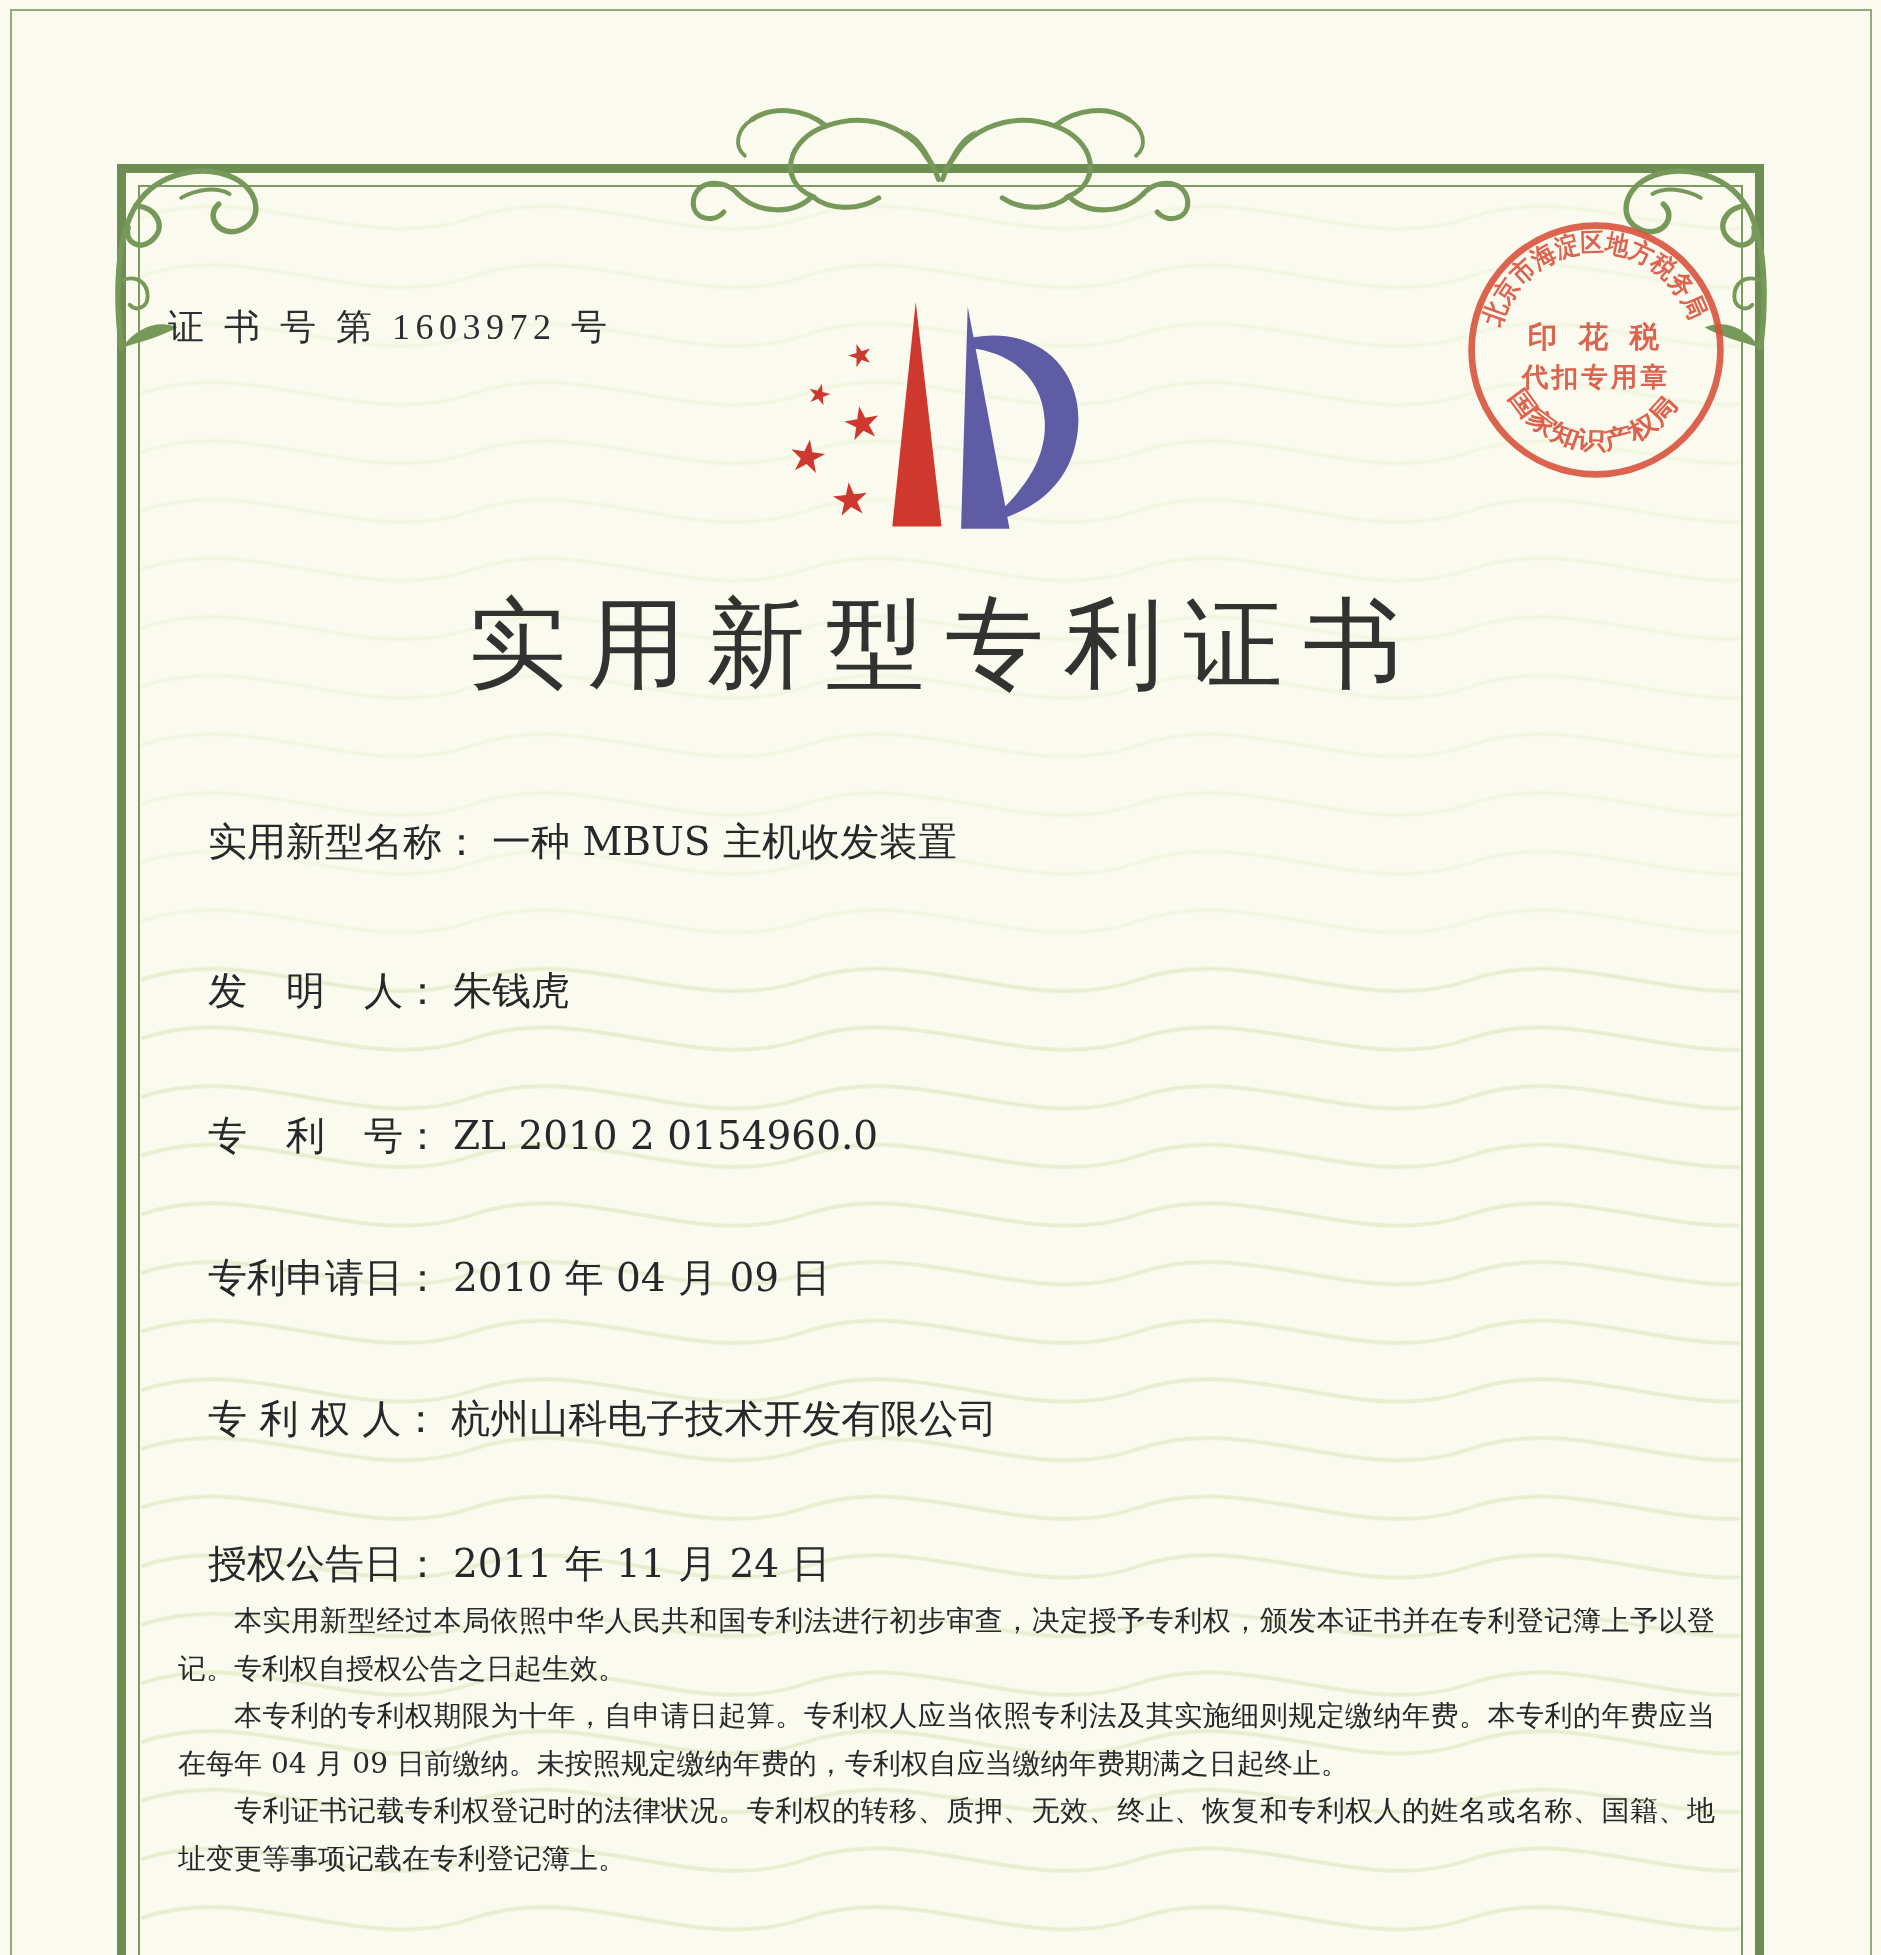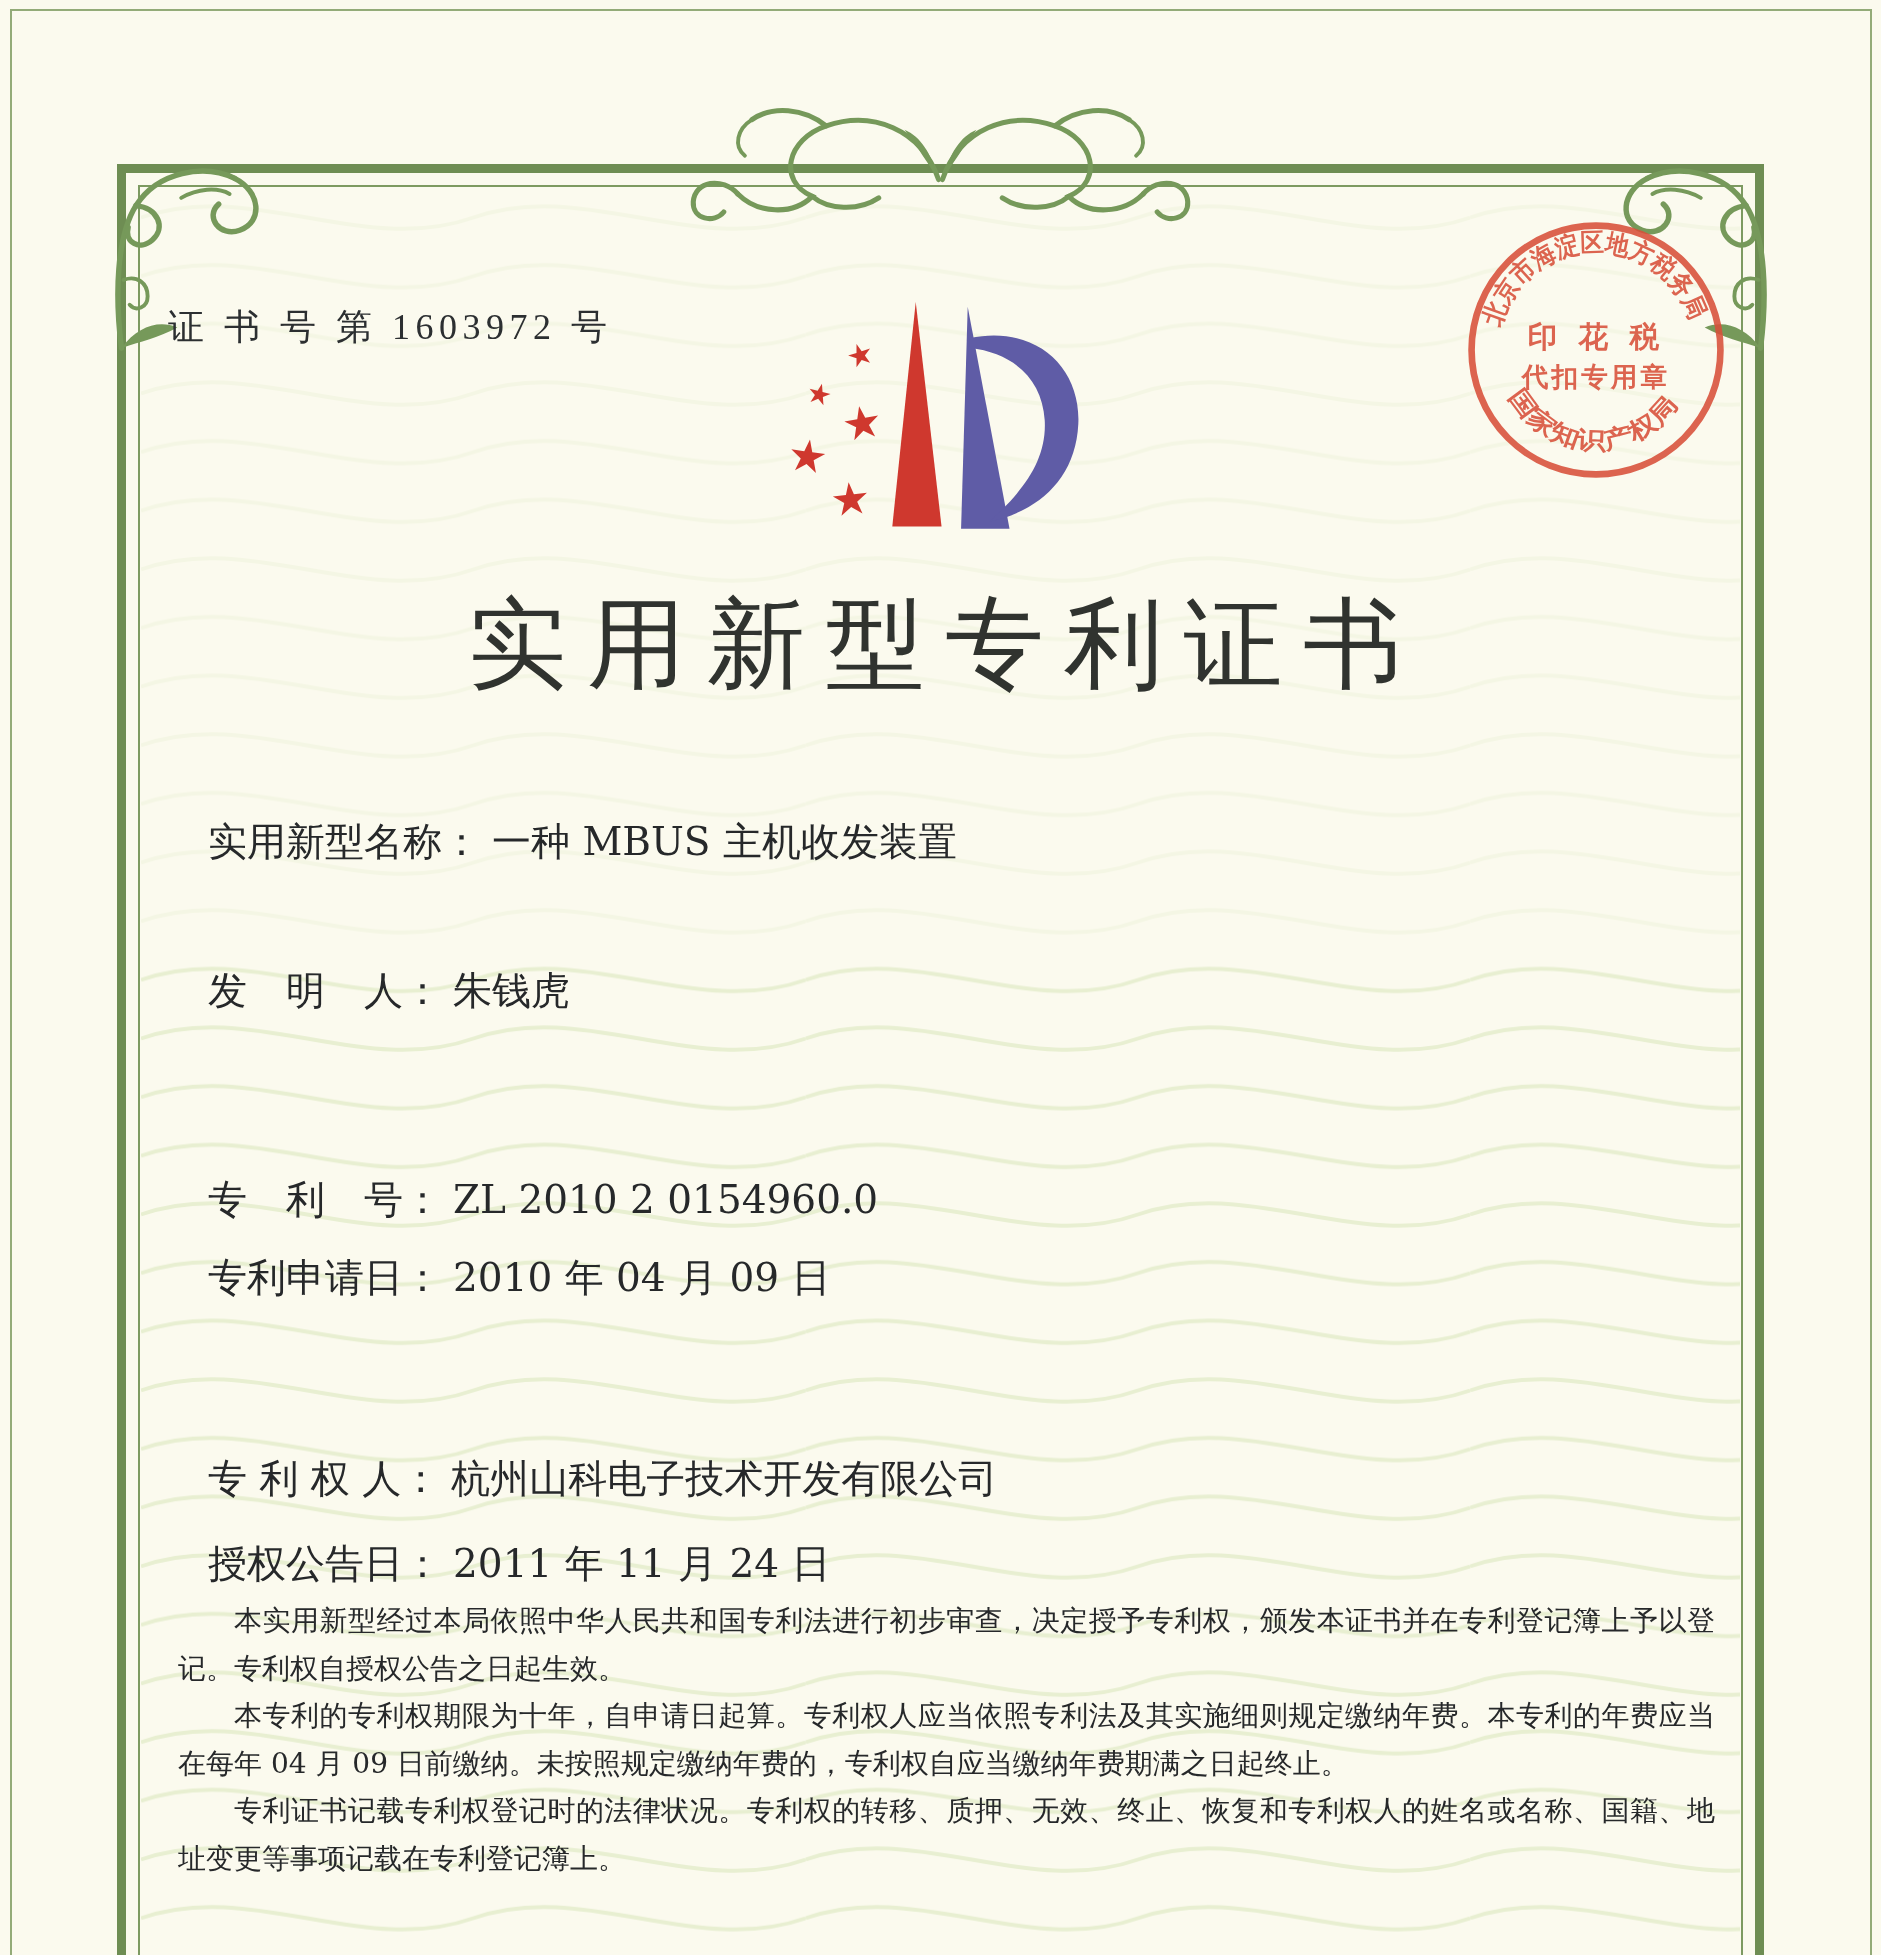--- a/index.html
+++ b/index.html
@@ -110,27 +110,27 @@
       <text x="345" y="438" text-anchor="middle" font-size="68" font-weight="600" letter-spacing="8">代扣专用章</text>
     </g>
   </svg>
 
   <div class="field-row" style="top:964px">
     <span>发　明　人：</span><span class="val">朱钱虎</span>
   </div>
   <div class="field-row" style="top:815px">
     <span>实用新型名称：</span><span class="val">一种 MBUS 主机收发装置</span>
   </div>
-  <div class="field-row" style="top:1173px">
+  <div class="field-row" style="top:1109px">
     <span>专　利　号：</span><span class="val">ZL 2010 2 0154960.0</span>
   </div>
   <div class="field-row" style="top:1251px">
     <span>专利申请日：</span><span class="val">2010 年 04 月 09 日</span>
   </div>
-  <div class="field-row" style="top:1452px">
+  <div class="field-row" style="top:1392px">
     <span>专 利 权 人：</span><span class="val">杭州山科电子技术开发有限公司</span>
   </div>
   <div class="field-row" style="top:1537px">
     <span>授权公告日：</span><span class="val">2011 年 11 月 24 日</span>
   </div>
 
   <div class="paras">
     <p>本实用新型经过本局依照中华人民共和国专利法进行初步审查，决定授予专利权，颁发本证书并在专利登记簿上予以登记。专利权自授权公告之日起生效。</p>
     <p>本专利的专利权期限为十年，自申请日起算。专利权人应当依照专利法及其实施细则规定缴纳年费。本专利的年费应当在每年 04 月 09 日前缴纳。未按照规定缴纳年费的，专利权自应当缴纳年费期满之日起终止。</p>
     <p>专利证书记载专利权登记时的法律状况。专利权的转移、质押、无效、终止、恢复和专利权人的姓名或名称、国籍、地址变更等事项记载在专利登记簿上。</p>

